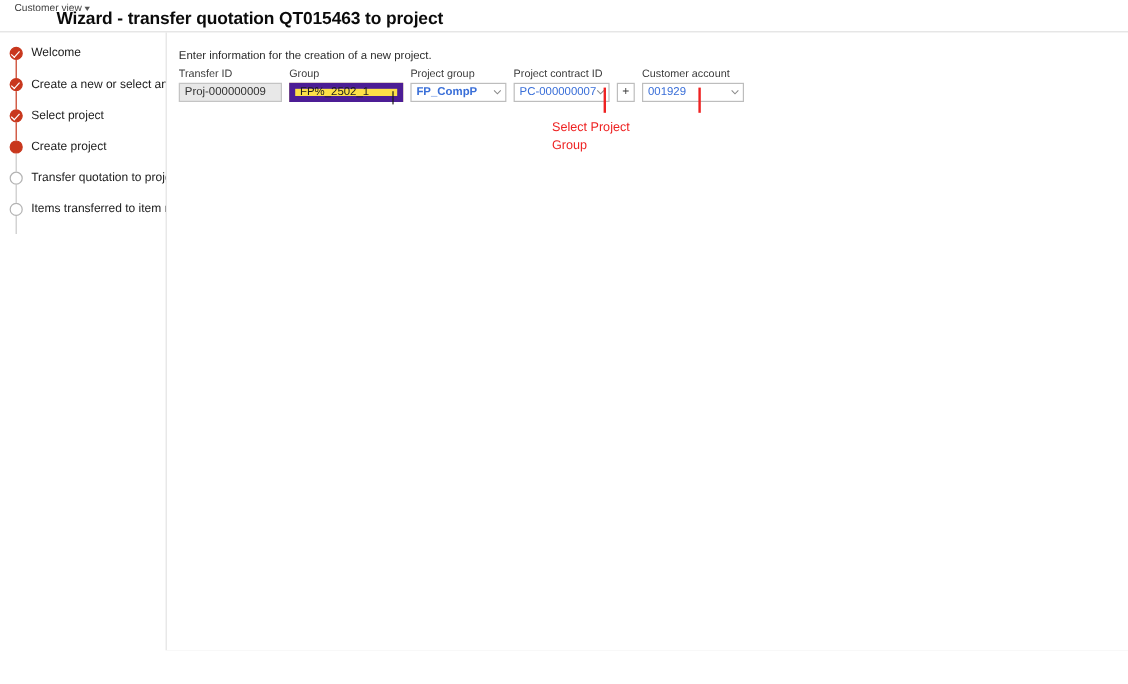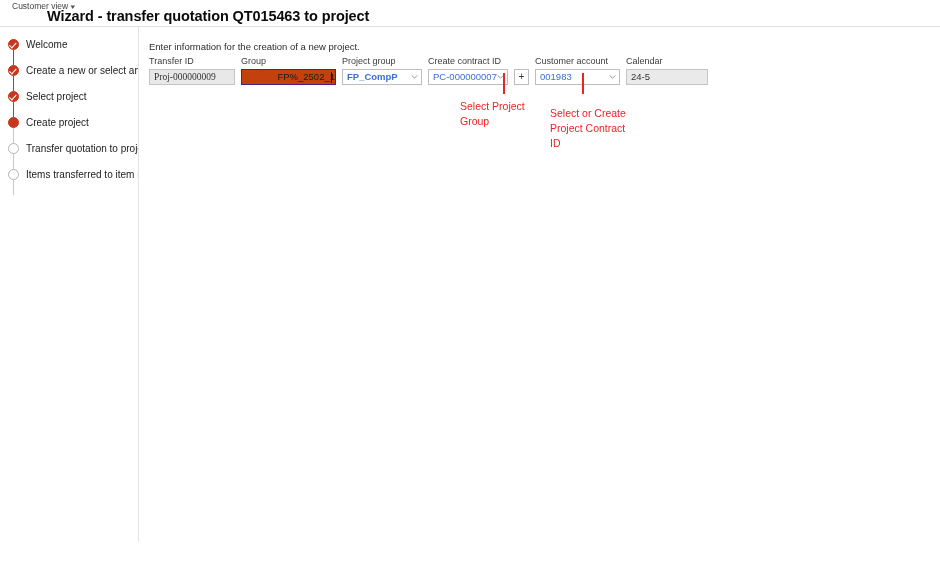--- a/index.html
+++ b/index.html
@@ -185,23 +185,22 @@
   }
   .input-shell.shaded {
     background: #e8e8e8;
     border-color: #c4c4c4;
   }
   .input-shell.lightshade {
     background: #eaeaea;
     border-color: #c4c4c4;
   }
   .input-shell.focused {
-    border: 1px solid #4c1d95;
-    background: #c2410c;
-    justify-content: flex-end;
+    border: 5px solid #4c1d95;
+    background: #fde047;
   }
   .input-val {
     font-size: 9.5px;
     color: #1c1c1c;
     padding-left: 4px;
     white-space: nowrap;
     overflow: hidden;
     line-height: 14px;
   }
   .input-val.link {
@@ -335,21 +334,21 @@
         </div>
         <div class="step-label">Items transferred to item req...</div>
       </div>
     </div>
 
   <div class="form-pane">
     <div class="instruction">Enter information for the creation of a new project.</div>
     <div class="fields-row" id="fields-row">
         <div class="field">
           <div class="field-label">Transfer ID</div>
-          <div class="input-shell shaded" style="width: 86px; font-family: Liberation Serif, serif;">
+          <div class="input-shell shaded" style="width: 86px;">
             <div class="input-val shadetext">Proj-000000009</div>
           </div>
         </div>
         <div class="field">
           <div class="field-label">Group</div>
           <div class="input-shell focused" style="width: 95px;">
             <div class="input-val">FP%_2502_1</div>
             <span class="text-cursor"></span>
           </div>
         </div>
@@ -358,57 +357,50 @@
           <div class="input-shell" style="width: 80px; font-weight: bold;">
             <div class="input-val link">FP_CompP</div>
             <span class="caret">
               <svg width="7" height="7" viewBox="0 0 7 7">
                 <path d="M0.7 1.9 L3.5 4.7 L6.3 1.9" fill="none" stroke="#8a8a8a" stroke-width="0.9"></path>
               </svg>
             </span>
           </div>
         </div>
         <div class="field">
-          <div class="field-label">Create contract ID</div>
+          <div class="field-label">Project contract ID</div>
           <div class="input-shell" style="width: 80px;">
             <div class="input-val link">PC-000000007</div>
             <span class="caret">
               <svg width="7" height="7" viewBox="0 0 7 7">
                 <path d="M0.7 1.9 L3.5 4.7 L6.3 1.9" fill="none" stroke="#8a8a8a" stroke-width="0.9"></path>
               </svg>
             </span>
           </div>
         </div>
         <div class="plus-wrap">
           <div class="plus-btn">+</div>
         </div>
         <div class="field">
           <div class="field-label">Customer account</div>
           <div class="input-shell" style="width: 85px;">
-            <div class="input-val link">001983</div>
+            <div class="input-val link">001929</div>
             <span class="caret">
               <svg width="7" height="7" viewBox="0 0 7 7">
                 <path d="M0.7 1.9 L3.5 4.7 L6.3 1.9" fill="none" stroke="#8a8a8a" stroke-width="0.9"></path>
               </svg>
             </span>
           </div>
         </div>
-        <div class="field">
-          <div class="field-label">Calendar</div>
-          <div class="input-shell lightshade" style="width: 82px;">
-            <div class="input-val shadetext">24-5</div>
-          </div>
-        </div>
       </div>
 
     <div class="anno-line" style="left:364px; top:46px; height:21px;"></div>
     <div class="anno-line" style="left:443px; top:46px; height:21px;"></div>
 
     <div class="anno-text" style="left:321px; top:72px; width:86px;">Select Project<br>Group</div>
-    <div class="anno-text" style="left:411px; top:79px; width:96px;">Select or Create<br>Project Contract<br>ID</div>
   </div>
 
 </div>
 
 <div class="footer-sep"></div>
 <div class="footer">
   
 </div>
 
 </body></html>

